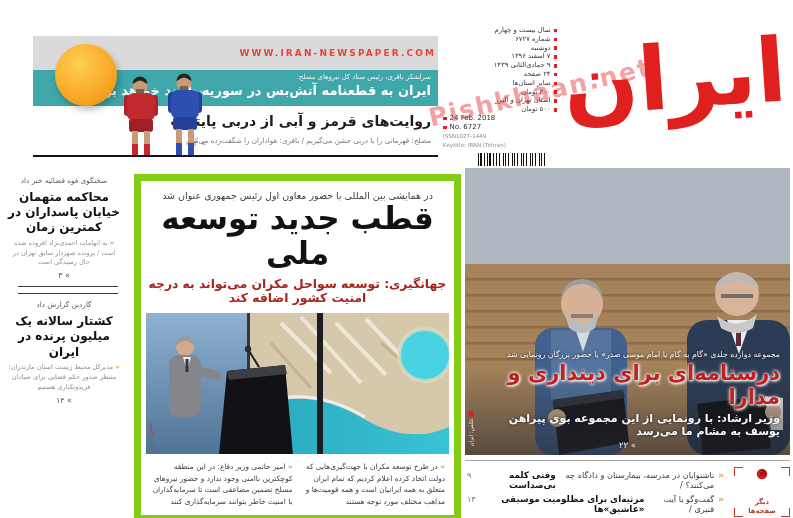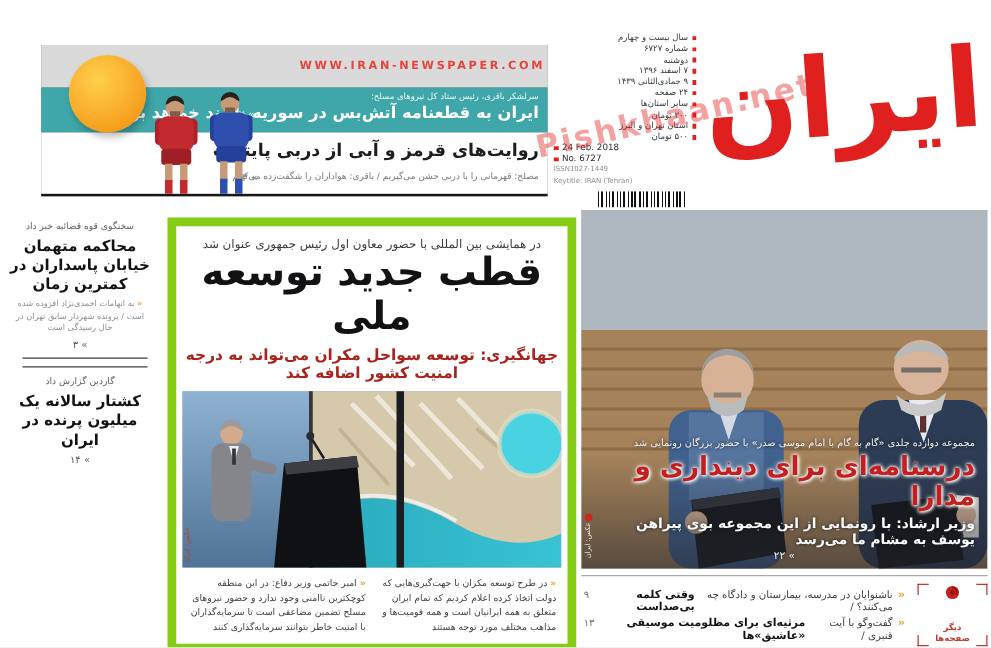--- a/index.html
+++ b/index.html
@@ -224,20 +224,21 @@
       <div class="sb-kicker">سخنگوی قوه قضائیه خبر داد</div>
       <div class="sb-headline">محاکمه متهمان خیابان پاسداران در کمترین زمان</div>
       <div class="sb-note"><span class="bt">«</span> <span>به اتهامات احمدی‌نژاد افزوده شده است / پرونده شهردار سابق تهران در حال رسیدگی است</span></div>
       <div class="sb-marker marker">۳ «</div>
     </div>
     <div class="sb-div"></div>
     <div class="sb-div"></div>
     <div>
       <div class="sb-kicker">گاردین گزارش داد</div>
       <div class="sb-headline">کشتار سالانه یک میلیون پرنده در ایران</div>
+      <div class="sb-note"><span class="bt">«</span> <span>مدیرکل محیط زیست استان مازندران: منتظر صدور حکم قضایی برای صیادان فریدونکناری هستیم</span></div>
       <div class="sb-marker marker">۱۴ «</div>
     </div>
 
   </div>
 
   <div class="lead">
     <div class="lead-kicker">در همایشی بین المللی با حضور معاون اول رئیس جمهوری عنوان شد</div>
     <div class="lead-h2">قطب جدید توسعه ملی</div>
     <div class="lead-sub">جهانگیری: توسعه سواحل مکران می‌تواند به درجه امنیت کشور اضافه کند</div>
     <div class="lead-photo">

